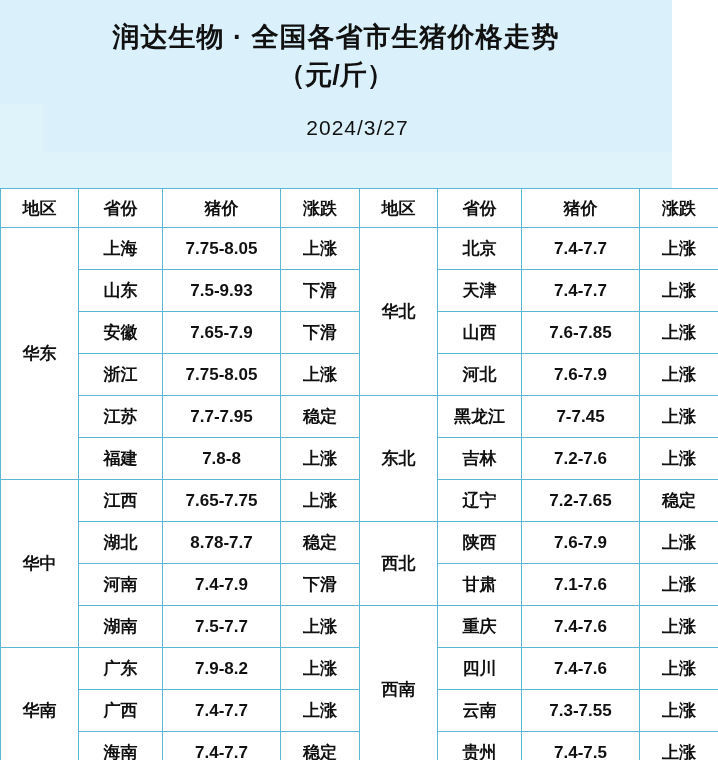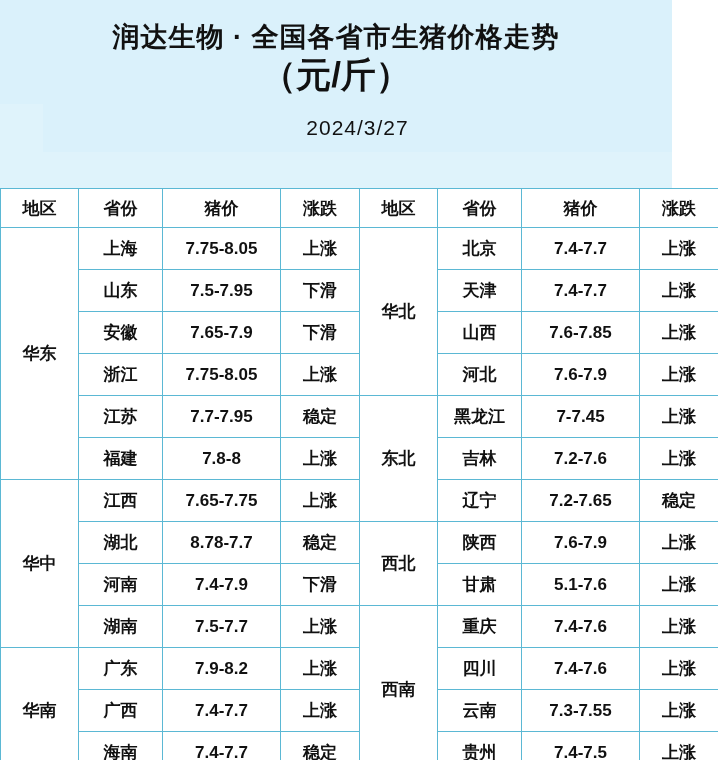--- a/index.html
+++ b/index.html
@@ -28,21 +28,21 @@
     text-align: center;
   }
   .title-line1 {
     font-size: 27px;
     font-weight: bold;
     color: #111111;
     letter-spacing: 1px;
     line-height: 38px;
   }
   .title-line2 {
-    font-size: 35px;
+    font-size: 27px;
     font-weight: bold;
     color: #111111;
     line-height: 38px;
   }
   .date-bar {
     background: #daf1fb;
     text-align: center;
     font-size: 21px;
     color: #111111;
     padding: 12px 0 12px 0;
@@ -128,21 +128,21 @@
           <td class="c-red">上海</td>
           <td class="c-red">7.75-8.05</td>
           <td class="c-red">上涨</td>
           <td class="region-cell" rowspan="4">华北</td>
           <td class="c-red">北京</td>
           <td class="c-red">7.4-7.7</td>
           <td class="c-red">上涨</td>
         </tr>
         <tr>
           <td class="c-green">山东</td>
-          <td class="c-green">7.5-7.95</td>
+          <td class="c-green">7.5-9.93</td>
           <td class="c-green">下滑</td>
           <td class="c-red">天津</td>
           <td class="c-red">7.4-7.7</td>
           <td class="c-red">上涨</td>
         </tr>
         <tr>
           <td class="c-green">安徽</td>
           <td class="c-green">7.65-7.9</td>
           <td class="c-green">下滑</td>
           <td class="c-red">山西</td>
@@ -190,21 +190,21 @@
           <td class="region-cell" rowspan="2">西北</td>
           <td class="c-red">陕西</td>
           <td class="c-red">7.6-7.9</td>
           <td class="c-red">上涨</td>
         </tr>
         <tr>
           <td class="c-green">河南</td>
           <td class="c-green">7.4-7.9</td>
           <td class="c-green">下滑</td>
           <td class="c-red">甘肃</td>
-          <td class="c-red">5.1-7.6</td>
+          <td class="c-red">7.1-7.6</td>
           <td class="c-red">上涨</td>
         </tr>
         <tr>
           <td class="c-red">湖南</td>
           <td class="c-red">7.5-7.7</td>
           <td class="c-red">上涨</td>
           <td class="region-cell" rowspan="4">西南</td>
           <td class="c-red">重庆</td>
           <td class="c-red">7.4-7.6</td>
           <td class="c-red">上涨</td>

